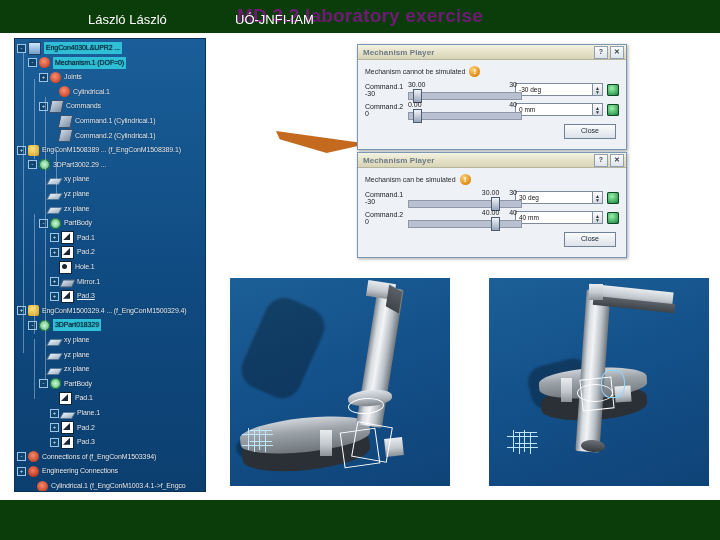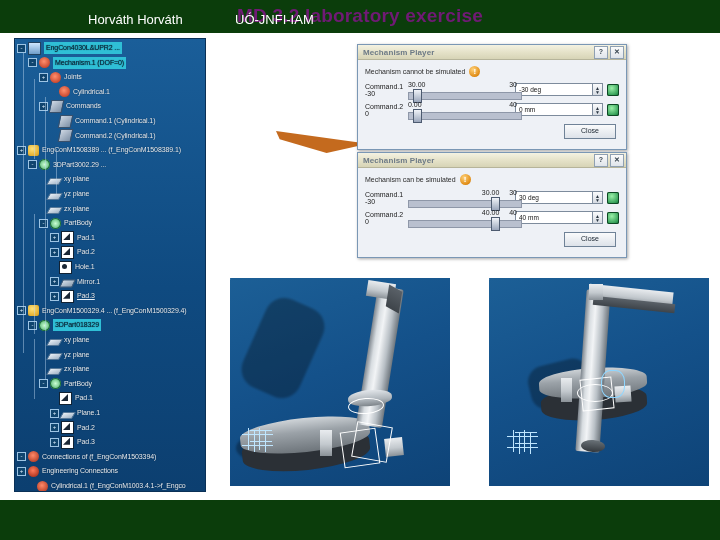--- a/index.html
+++ b/index.html
@@ -508,15 +508,15 @@
         <i style="position: absolute; background: rgb(191, 230, 255); left: 12px; top: 2px; width: 1px; height: 22px;"></i>
         <i style="position: absolute; background: rgb(191, 230, 255); left: 23px; top: 2px; width: 1px; height: 22px;"></i>
         <i style="position: absolute; background: rgb(191, 230, 255); left: 0px; top: 6px; width: 9px; height: 1px;"></i>
         <i style="position: absolute; background: rgb(191, 230, 255); left: 0px; top: 17px; width: 9px; height: 1px;"></i>
         <i style="position: absolute; background: rgb(191, 230, 255); left: 22px; top: 6px; width: 9px; height: 1px;"></i>
         <i style="position: absolute; background: rgb(191, 230, 255); left: 22px; top: 17px; width: 9px; height: 1px;"></i>
       </div>
     </div>
 
   <div id="footer-band"></div>
-  <div class="footer-item" id="footer-author">Horváth Horváth</div>
+  <div class="footer-item" id="footer-author">László László</div>
   <div class="footer-item" id="footer-org">UÓ-JNFI-IAM</div>
 </div>
 
 </body></html>

